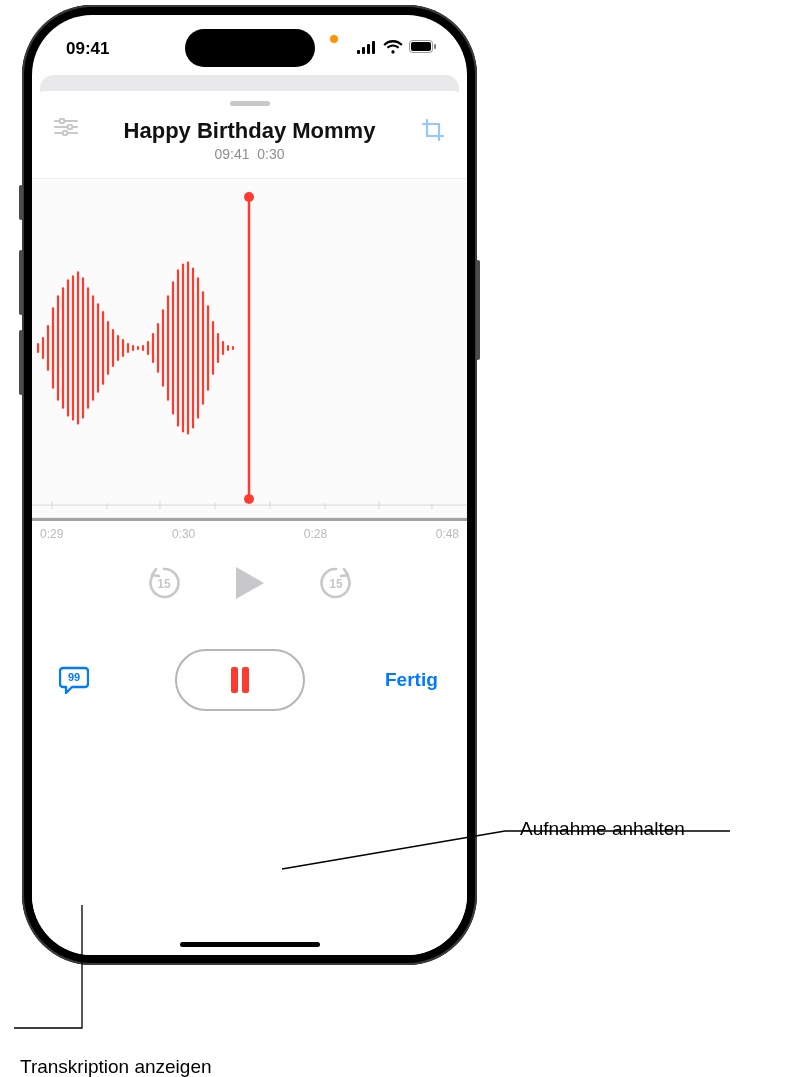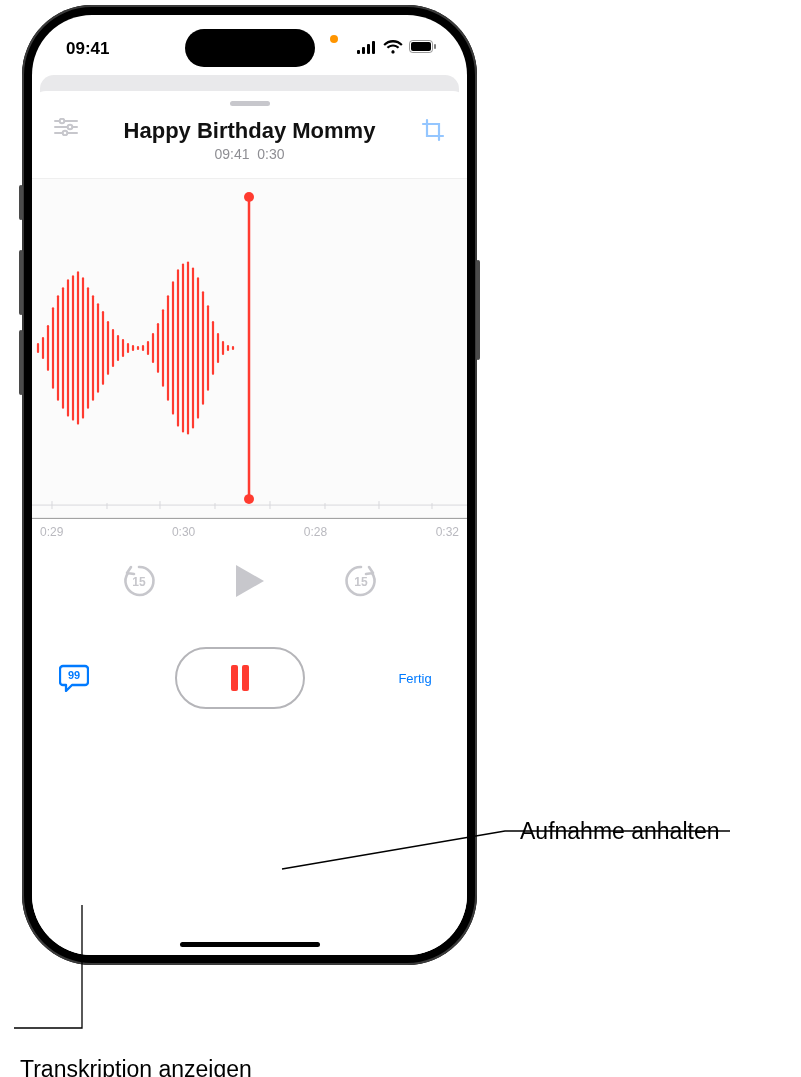--- a/index.html
+++ b/index.html
@@ -114,37 +114,37 @@
     height: 340px;
     position: relative;
   }
   .wave-svg { position: absolute; inset: 0; width: 100%; height: 100%; }
   .time-ruler {
     display: flex;
     justify-content: space-between;
     font-size: 12px;
     color: #b9b9bf;
     padding: 6px 8px 0 8px;
-    border-top: 1px solid #a3a3a3;
+    border-top: 3px solid #a3a3a3;
     background: #fff;
   }
   .elapsed {
     text-align: center;
     font-size: 42px;
     font-weight: 400;
     font-variant-numeric: tabular-nums;
     margin-top: 28px;
     color: #111;
     letter-spacing: 0.5px;
   }
   .play-row {
     display: flex;
     justify-content: center;
     align-items: center;
-    gap: 73px;
+    gap: 48px;
     margin-top: 22px;
     color: #c7c7cc;
   }
   .play-row svg { display:block; }
   .bottom-row {
     display: flex;
     align-items: center;
     justify-content: space-between;
     padding: 0 22px;
     margin-top: 46px;
@@ -152,33 +152,33 @@
   .transcript-btn { color: #ef4444; width:40px; display:flex; justify-content:center; }
   .pause-btn {
     width: 130px; height: 62px;
     border: 2.5px solid #b5b5b9;
     border-radius: 32px;
     background: #fff;
     display: flex; align-items: center; justify-content: center;
     color: #ff3b30;
     position: relative;
   }
-  .done-btn { color: #007aff; font-size: 13px; font-weight: 400; width:60px; text-align:center;}
+  .done-btn { color: #007aff; font-size: 19px; font-weight: 700; width:60px; text-align:left;}
   .home-ind {
     position: absolute;
     bottom: 8px; left: 50%;
     transform: translateX(-50%);
     width: 140px; height: 5px;
     background: #000; border-radius: 3px;
   }
 
   
   .callout-text {
     position: absolute;
-    font-size: 23px;
+    font-size: 19px;
     color: #000;
   }
   .callout1 { left: 520px; top: 818px; }
   .callout2 { left: 20px; top: 1056px; }
   .callout-line {
     position: absolute;
     stroke: #000;
     stroke-width: 1.3;
     fill: none;
   }
@@ -318,21 +318,21 @@
             <line x1="293" y1="326" x2="293" y2="332"></line>
             <line x1="347" y1="324" x2="347" y2="332"></line>
             <line x1="400" y1="326" x2="400" y2="332"></line>
           </g>
         </svg>
       </div>
       <div class="time-ruler">
         <span>0:29</span>
         <span>0:30</span>
         <span>0:28</span>
-        <span>0:32</span>
+        <span>0:48</span>
       </div>
 
 
       <div class="play-row">
         <div>
           <svg width="40" height="40" viewBox="0 0 40 40">
             <path d="M20 6 A14 14 0 1 1 9 12" fill="none" stroke="#c7c7cc" stroke-width="2.6" stroke-linecap="round"></path>
             <polyline points="12,6 8,12 15,13" fill="none" stroke="#c7c7cc" stroke-width="2.6" stroke-linecap="round" stroke-linejoin="round"></polyline>
             <text x="20" y="25" text-anchor="middle" font-size="12" fill="#c7c7cc" font-weight="600">15</text>
           </svg>

